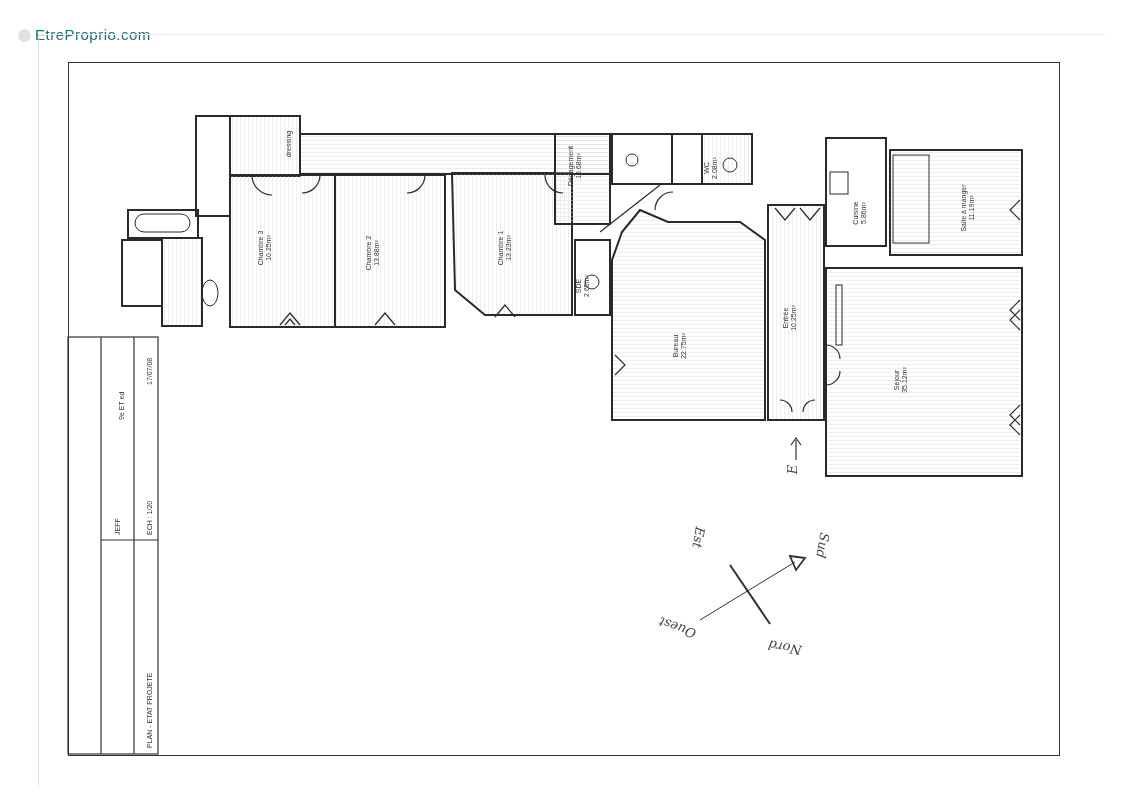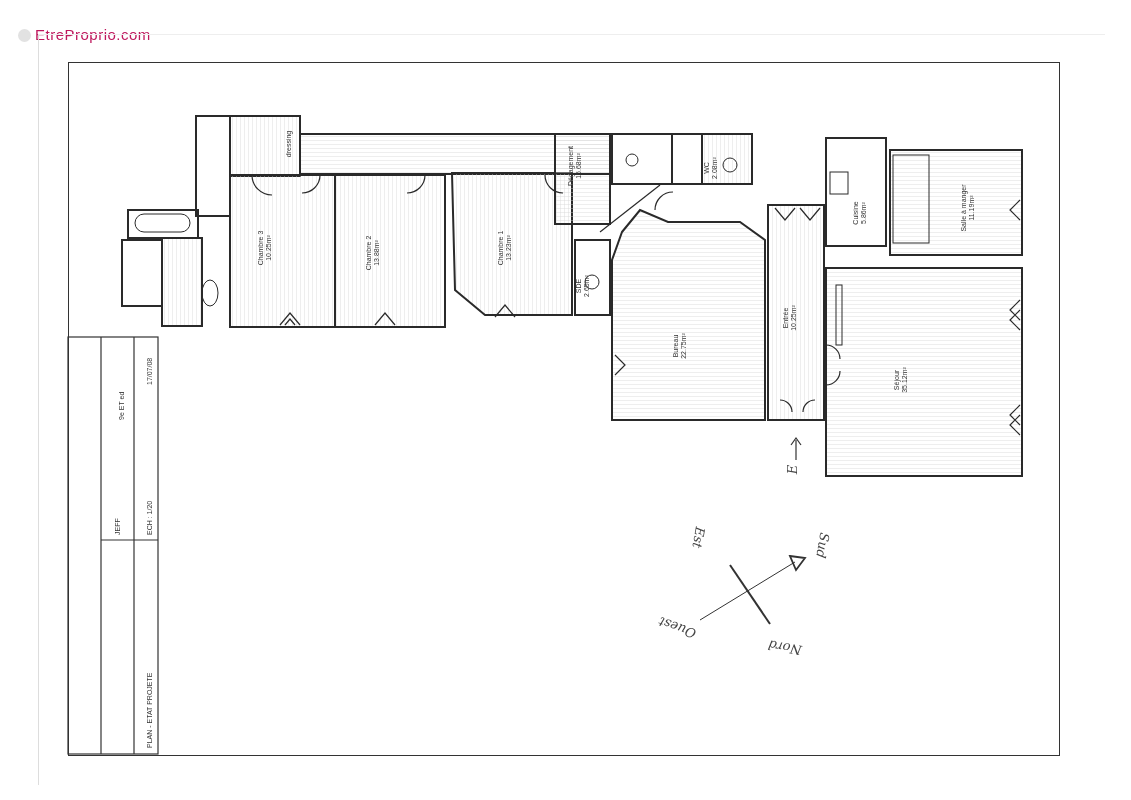--- a/index.html
+++ b/index.html
@@ -1,18 +1,18 @@
 <!DOCTYPE html>
 <html><head>
 <meta charset="utf-8">
 <style>
   html, body { margin: 0; padding: 0; }
   body { width: 1131px; height: 800px; background: #ffffff; position: relative; overflow: hidden;
          font-family: "Liberation Sans", sans-serif; color: #222; }
-  .watermark { position: absolute; left: 18px; top: 26px; font-size: 15px; color: #be185d; letter-spacing: 0.5px; }
+  .watermark { position: absolute; left: 18px; top: 26px; font-size: 15px; color: #0f766e; letter-spacing: 0.5px; }
   .watermark .dot { display: inline-block; width: 13px; height: 13px; border-radius: 50%; background: #e2e2e2; vertical-align: -2px; margin-right: 4px; }
   .sheet { position: absolute; left: 38px; top: 34px; width: 1066px; height: 750px; border-left: 1px solid #ddd; border-top: 1px solid #eee; }
   .frame { position: absolute; left: 68px; top: 62px; width: 990px; height: 692px; border: 1.5px solid #333; }
   svg.plan { position: absolute; left: 0; top: 0; }
   .tb-text { position: absolute; font-size: 7px; color: #333; transform: rotate(-90deg); transform-origin: left top; white-space: nowrap; }
   .room-label { position: absolute; font-size: 7px; color: #333; transform: rotate(-90deg); transform-origin: center; white-space: nowrap; text-align: center; line-height: 8px; }
   .hand { position: absolute; font-family: "DejaVu Serif", serif; font-size: 13px; color: #444; font-style: italic; white-space: nowrap; }
 </style>
 </head>
 <body>

